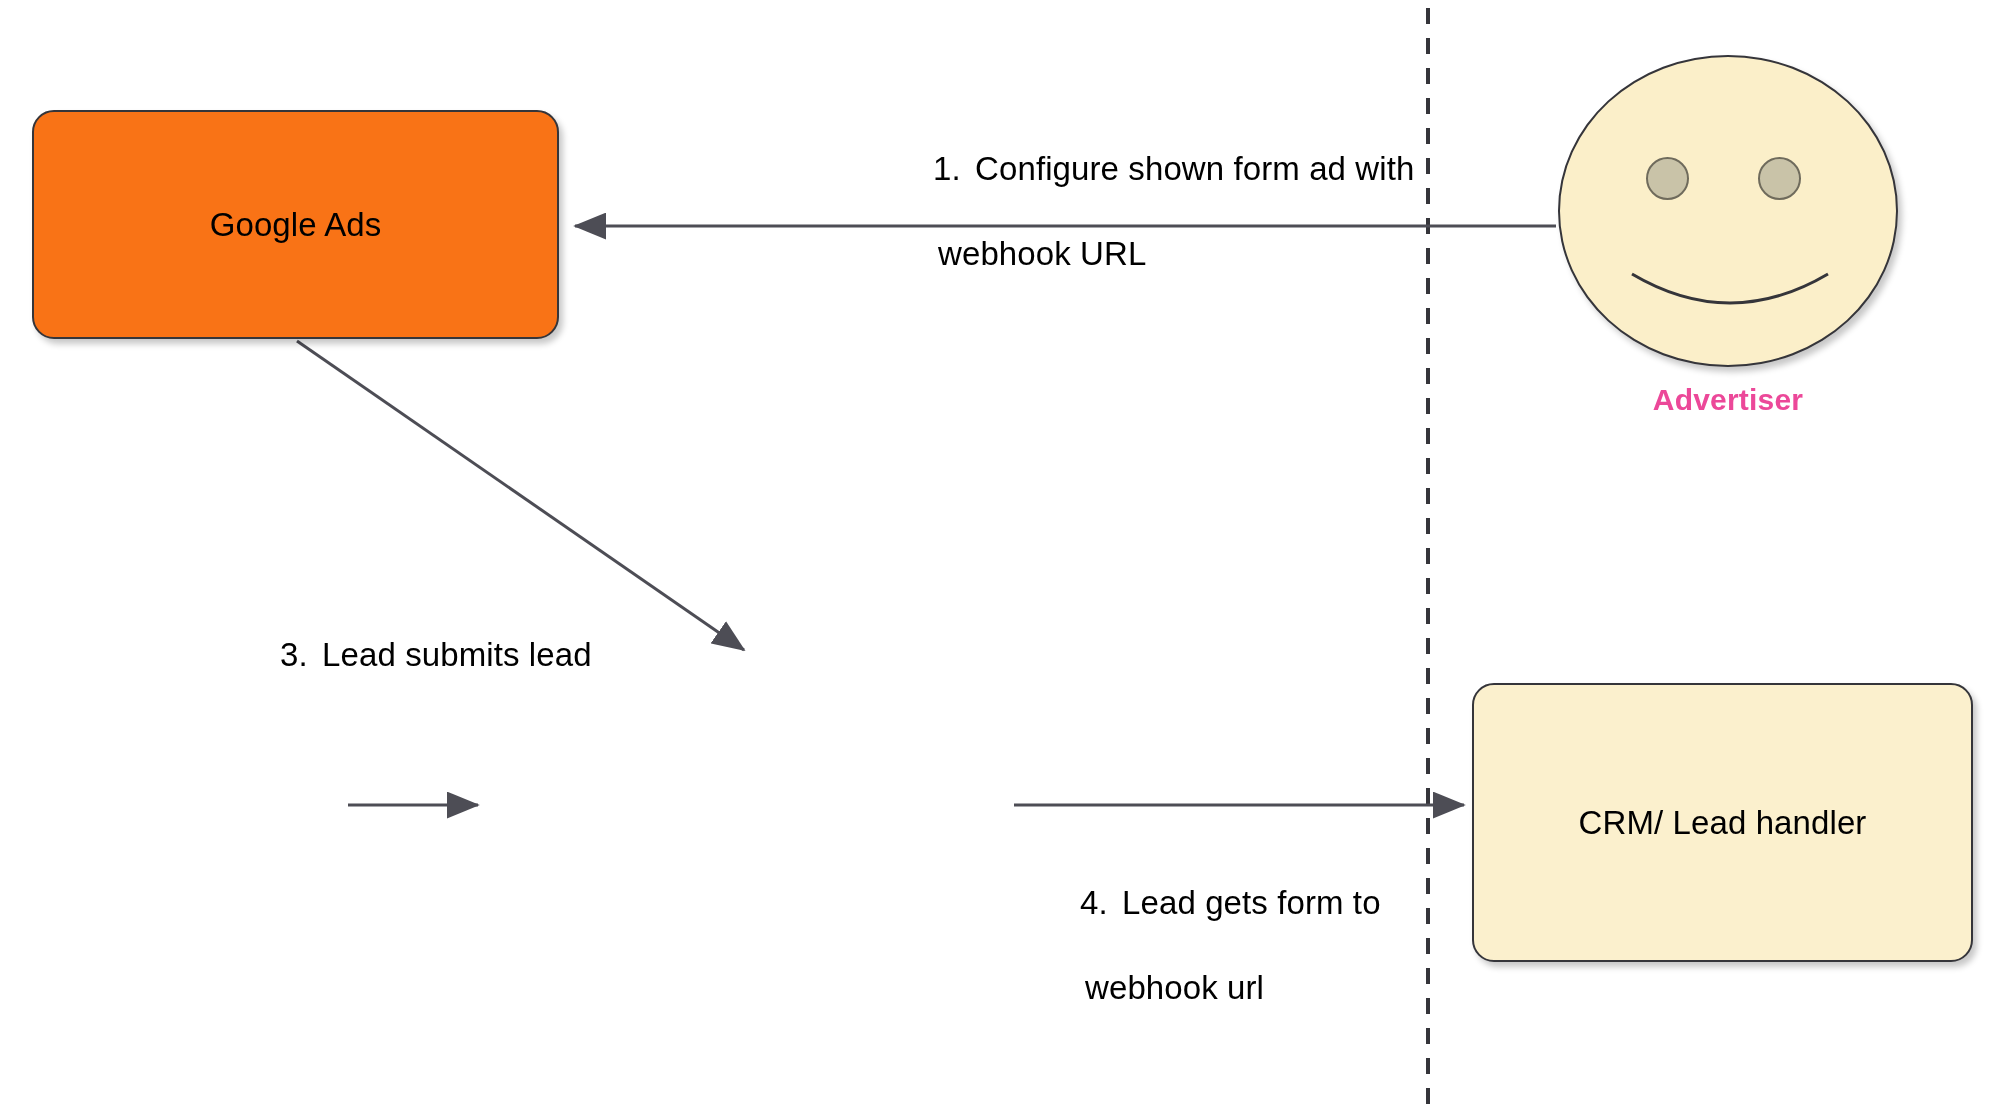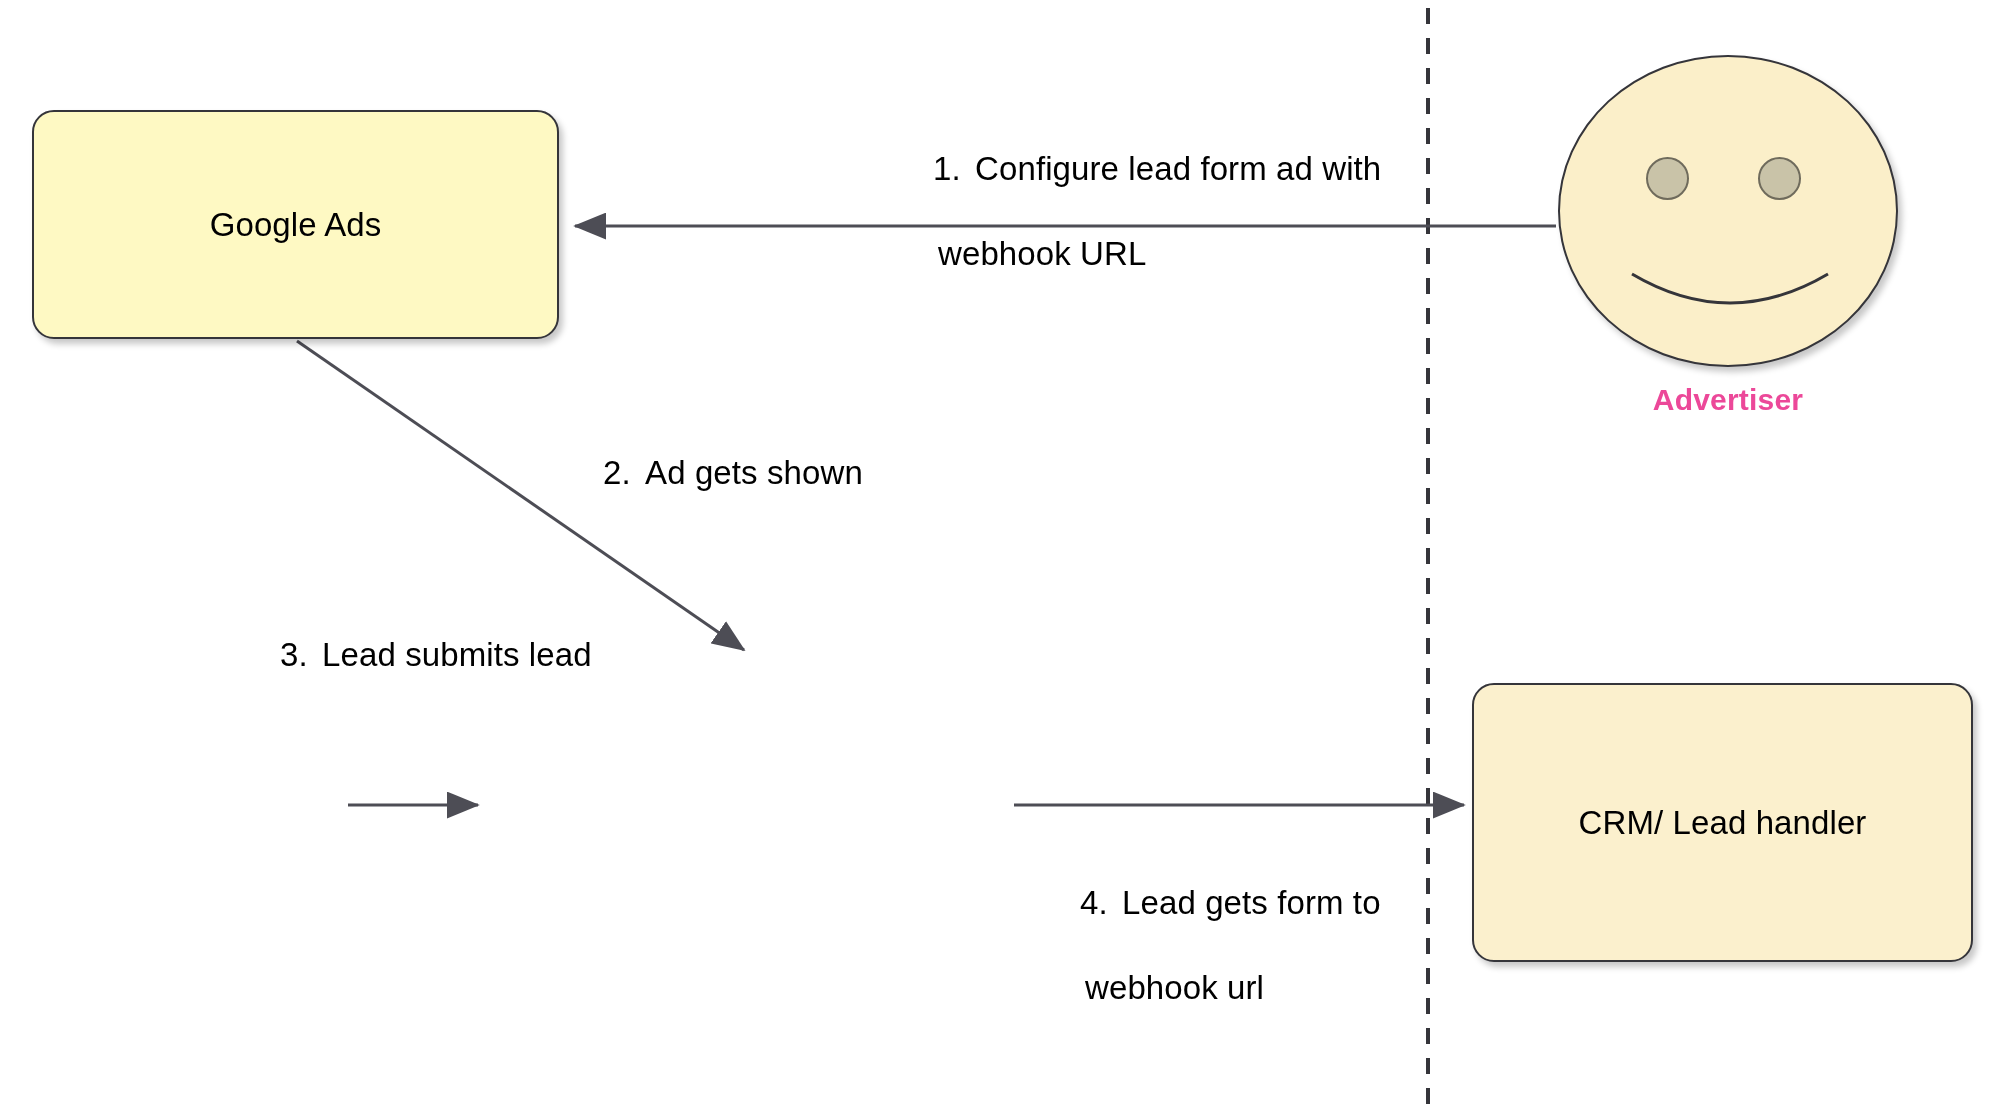--- a/index.html
+++ b/index.html
@@ -38,21 +38,21 @@
     align-items: center;
     justify-content: center;
     text-align: center;
     color: #000000;
     font-size: 33px;
     line-height: 1.32;
     letter-spacing: 0.1px;
     box-shadow: 4px 5px 6px rgba(0,0,0,0.22);
     white-space: pre-line;
   }
-  .box-blue { background: #fef9c3; text-align: right; }
+  .box-blue { background: #f97316; text-align: right; }
   .box-cream { background: #fbf0cd; margin-top: 19px; }
 
   #google-ads-box { left: 32px;  top: 110px; width: 527px; height: 229px; }
   #google-surfaces-box { left: 485px; top: 664px; width: 529px; height: 279px; }
   #crm-box { left: 1472px; top: 664px; width: 501px; height: 279px; }
 
   
   .actor { position: absolute; }
   .face {
     position: relative;
@@ -161,27 +161,24 @@
         <svg width="200" height="46" viewBox="0 0 200 46" xmlns="http://www.w3.org/2000/svg">
           <path d="M2,2 Q100,60 198,2" fill="none" stroke="#35353a" stroke-width="3"></path>
         </svg>
       </span>
     </div>
     <div class="actor-label">Advertiser</div>
   </div>
 
 
   <div id="label-step1" class="edge-label">
-    <span class="lbl-num">1.</span><span class="lbl-text">Configure lead form ad with</span>
+    <span class="lbl-num">1.</span><span class="lbl-text">Configure shown form ad with</span>
     <span class="lbl-line2">webhook URL</span>
   </div>
 
-  <div id="label-step2" class="edge-label">
-    <span class="lbl-num">2.</span><span class="lbl-text">Ad gets shown</span>
-  </div>
 
   <div id="label-step3" class="edge-label">
     <span class="lbl-num">3.</span><span class="lbl-text">Lead submits lead</span>
   </div>
 
   <div id="label-step4" class="edge-label">
     <span class="lbl-num">4.</span><span class="lbl-text">Lead gets form to</span>
     <span class="lbl-line2">webhook url</span>
   </div>
 

